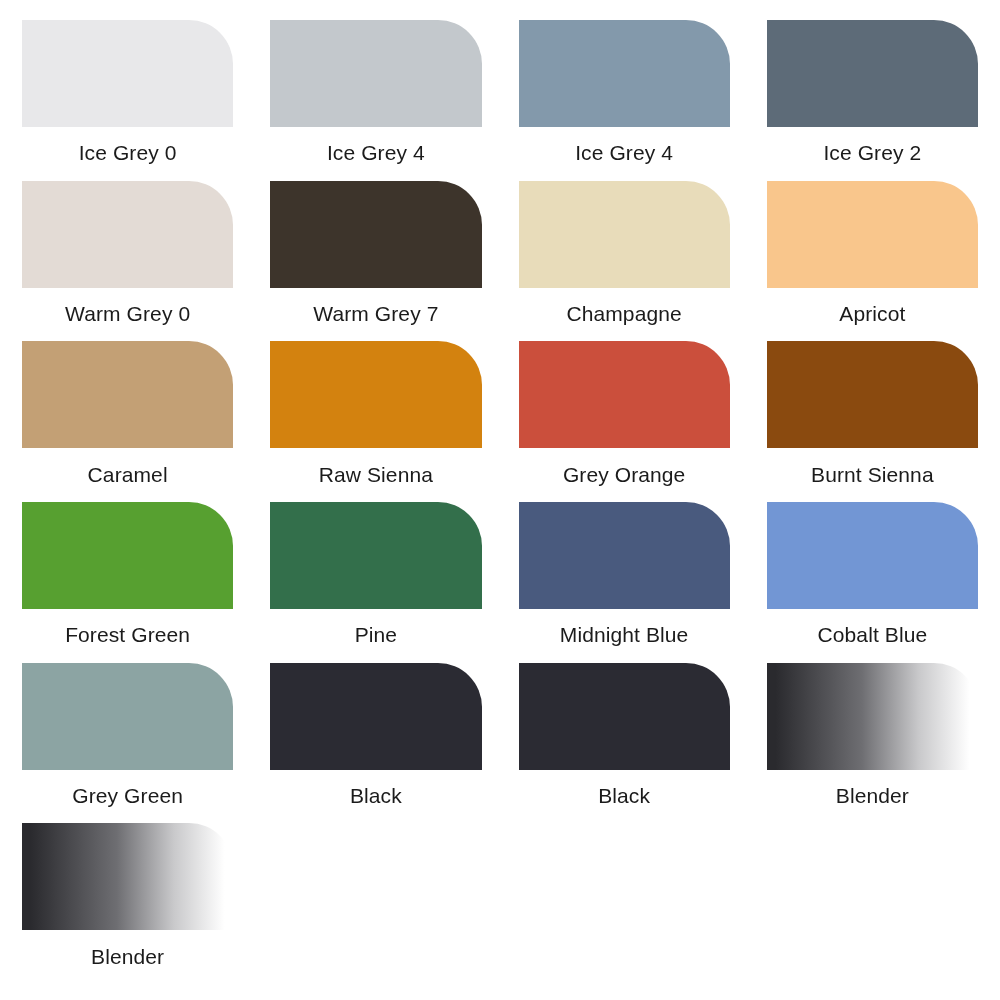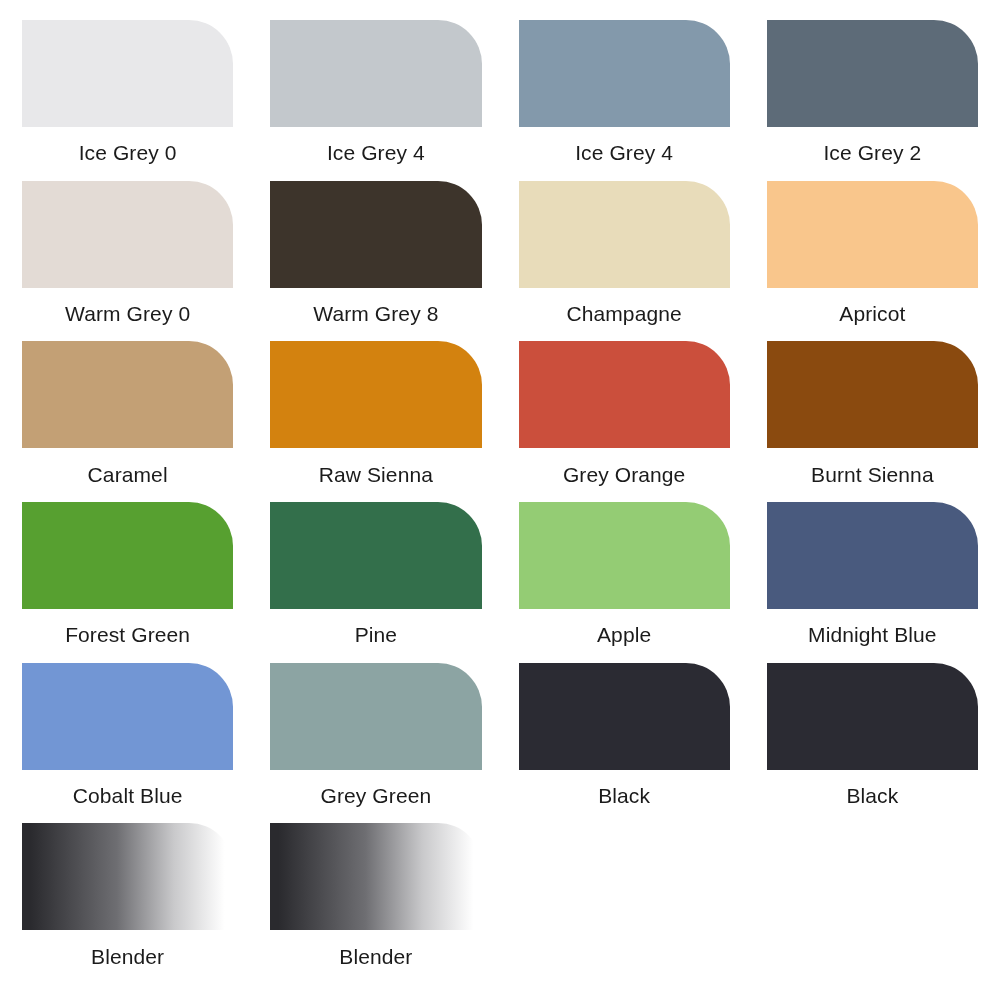--- a/index.html
+++ b/index.html
@@ -72,21 +72,21 @@
     <div class="swatch-cell">
       <div class="swatch-chip" style="background: rgb(93, 107, 120);"></div>
       <div class="swatch-label">Ice Grey 2</div>
     </div>
     <div class="swatch-cell">
       <div class="swatch-chip" style="background: rgb(227, 219, 213);"></div>
       <div class="swatch-label">Warm Grey 0</div>
     </div>
     <div class="swatch-cell">
       <div class="swatch-chip" style="background: rgb(61, 52, 43);"></div>
-      <div class="swatch-label">Warm Grey 8</div>
+      <div class="swatch-label">Warm Grey 7</div>
     </div>
     <div class="swatch-cell">
       <div class="swatch-chip" style="background: rgb(232, 220, 186);"></div>
       <div class="swatch-label">Champagne</div>
     </div>
     <div class="swatch-cell">
       <div class="swatch-chip" style="background: rgb(249, 198, 140);"></div>
       <div class="swatch-label">Apricot</div>
     </div>
     <div class="swatch-cell">
@@ -107,24 +107,20 @@
     </div>
     <div class="swatch-cell">
       <div class="swatch-chip" style="background: rgb(87, 160, 48);"></div>
       <div class="swatch-label">Forest Green</div>
     </div>
     <div class="swatch-cell">
       <div class="swatch-chip" style="background: rgb(51, 111, 75);"></div>
       <div class="swatch-label">Pine</div>
     </div>
     <div class="swatch-cell">
-      <div class="swatch-chip" style="background: rgb(148, 204, 116);"></div>
-      <div class="swatch-label">Apple</div>
-    </div>
-    <div class="swatch-cell">
       <div class="swatch-chip" style="background: rgb(73, 90, 126);"></div>
       <div class="swatch-label">Midnight Blue</div>
     </div>
     <div class="swatch-cell">
       <div class="swatch-chip" style="background: rgb(114, 150, 212);"></div>
       <div class="swatch-label">Cobalt Blue</div>
     </div>
     <div class="swatch-cell">
       <div class="swatch-chip" style="background: rgb(140, 164, 163);"></div>
       <div class="swatch-label">Grey Green</div>

